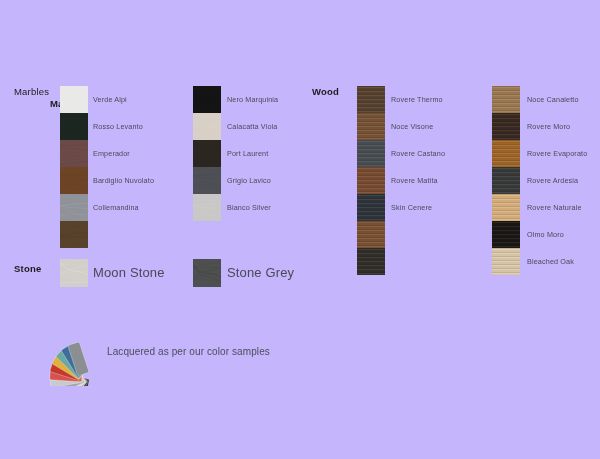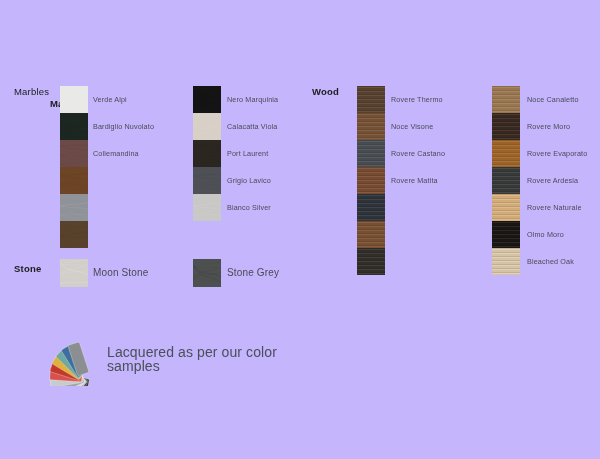--- a/index.html
+++ b/index.html
@@ -76,34 +76,34 @@
   
   .sq {
     position: absolute;
     width: 28px;
     height: 28px;
     overflow: hidden;
   }
 
   .sq-label {
     position: absolute;
-    font-size: 10px;
+    font-size: 13px;
     line-height: 8px;
     color: #4a4a55;
     letter-spacing: .15px;
     white-space: nowrap;
   }
 
   
   #lacquer-note {
     position: absolute;
     left: 107px;
     top: 345px;
     width: 175px;
-    font-size: 14px;
+    font-size: 10px;
     line-height: 14px;
     color: #4b4f58;
     letter-spacing: .1px;
   }
   #lacquer-fan {
     position: absolute;
     left: 44px;
     top: 332px;
     width: 64px;
     height: 54px;
@@ -182,20 +182,22 @@
           <path d="M -5 62 C 25 38, 55 50, 105 38" fill="none" stroke="rgba(0,0,0,.35)" stroke-width="1.6" opacity="0.59"></path>
           <path d="M -5 91 C 25 79, 55 85, 105 79" fill="none" stroke="rgba(0,0,0,.35)" stroke-width="0.6" opacity="0.71"></path>
           <path d="M -5 20 C 25 20, 55 20, 105 20" fill="none" stroke="rgba(0,0,0,.35)" stroke-width="1.1" opacity="0.35"></path>
           <path d="M -5 49 C 25 61, 55 55, 105 61" fill="none" stroke="rgba(0,0,0,.35)" stroke-width="1.6" opacity="0.47"></path>
           <path d="M -5 78 C 25 2, 55 40, 105 2" fill="none" stroke="rgba(0,0,0,.35)" stroke-width="0.6" opacity="0.59"></path>
         </svg>
       </div>
     </div>
   <div class="labels" id="marble-labels-1" style="left: 93px; top: 86px;">
       <div class="lbl" style="height: 27px;">Verde Alpi</div>
+      <div class="lbl" style="height: 27px;">Rosso Levanto</div>
+      <div class="lbl" style="height: 27px;">Emperador</div>
       <div class="lbl" style="height: 27px;">Bardiglio Nuvolato</div>
       <div class="lbl" style="height: 27px;">Collemandina</div>
     </div>
 
   <div class="strip" id="marble-strip-2" style="left: 193px; top: 86px; height: 135px;">
       <div class="cell" title="Nero Marquinia" style="height: 27px; background: rgb(20, 20, 20);">
         <svg class="tex2" viewBox="0 0 100 100" preserveAspectRatio="none">
           <path d="M -5 39 C 25 21, 55 30, 105 21" fill="none" stroke="rgba(0,0,0,.35)" stroke-width="0.6" opacity="0.35"></path>
           <path d="M -5 68 C 25 62, 55 65, 105 62" fill="none" stroke="rgba(0,0,0,.35)" stroke-width="1.1" opacity="0.47"></path>
           <path d="M -5 97 C 25 3, 55 50, 105 3" fill="none" stroke="rgba(0,0,0,.35)" stroke-width="1.6" opacity="0.59"></path>
@@ -326,20 +328,21 @@
       rgba(0,0,0,.14) 0px, rgba(0,0,0,.14) 1px,
       rgba(255,255,255,.07) 1px, rgba(255,255,255,.07) 2px,
       rgba(0,0,0,.05) 2px, rgba(0,0,0,.05) 4px);"></div>
       </div>
     </div>
   <div class="labels" id="wood-labels-1" style="left: 391px; top: 86px;">
       <div class="lbl" style="height: 27px;">Rovere Thermo</div>
       <div class="lbl" style="height: 27px;">Noce Visone</div>
       <div class="lbl" style="height: 27px;">Rovere Castano</div>
       <div class="lbl" style="height: 27px;">Rovere Matita</div>
+      <div class="lbl" style="height: 27px;">Skin Cenere</div>
     </div>
 
   <div class="strip" id="wood-strip-2" style="left: 492px; top: 86px; height: 189px;">
       <div class="cell" title="Noce Canaletto" style="height: 27px; background: rgb(160, 124, 85);">
         <div style="position:absolute;inset:0;background-image:repeating-linear-gradient(to bottom,
       rgba(0,0,0,.14) 0px, rgba(0,0,0,.14) 1px,
       rgba(255,255,255,.07) 1px, rgba(255,255,255,.07) 2px,
       rgba(0,0,0,.05) 2px, rgba(0,0,0,.05) 4px);"></div>
       </div>
       <div class="cell" title="Rovere Moro" style="height: 27px; background: rgb(58, 42, 34);">

